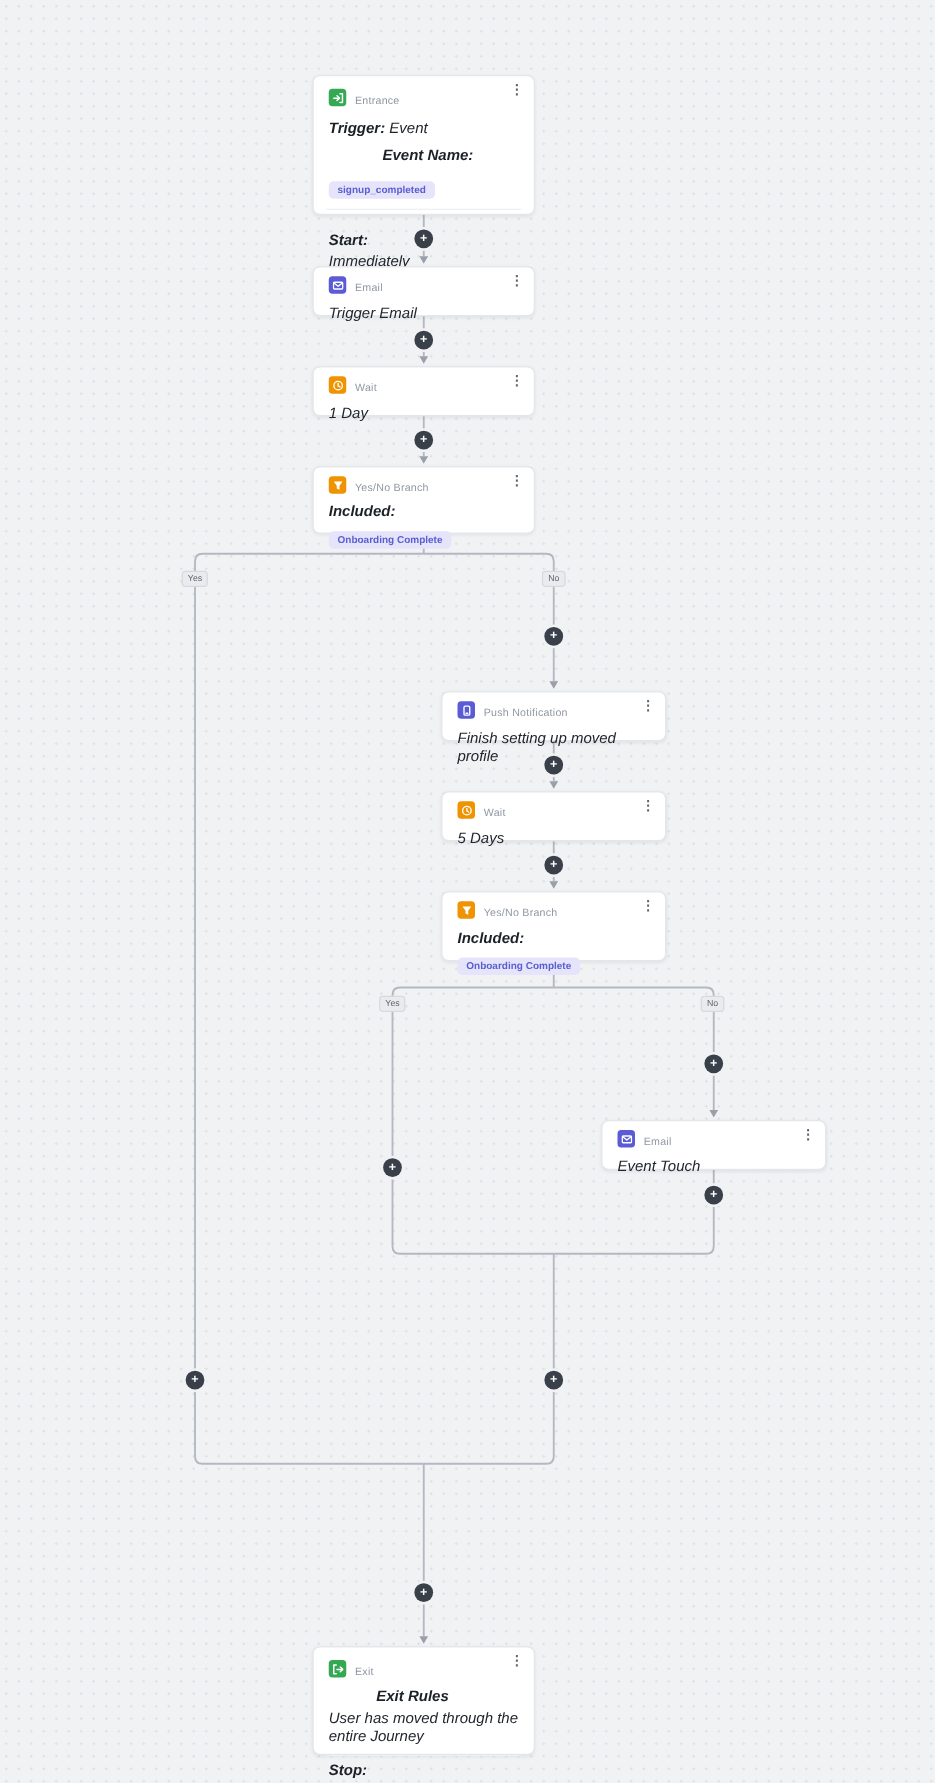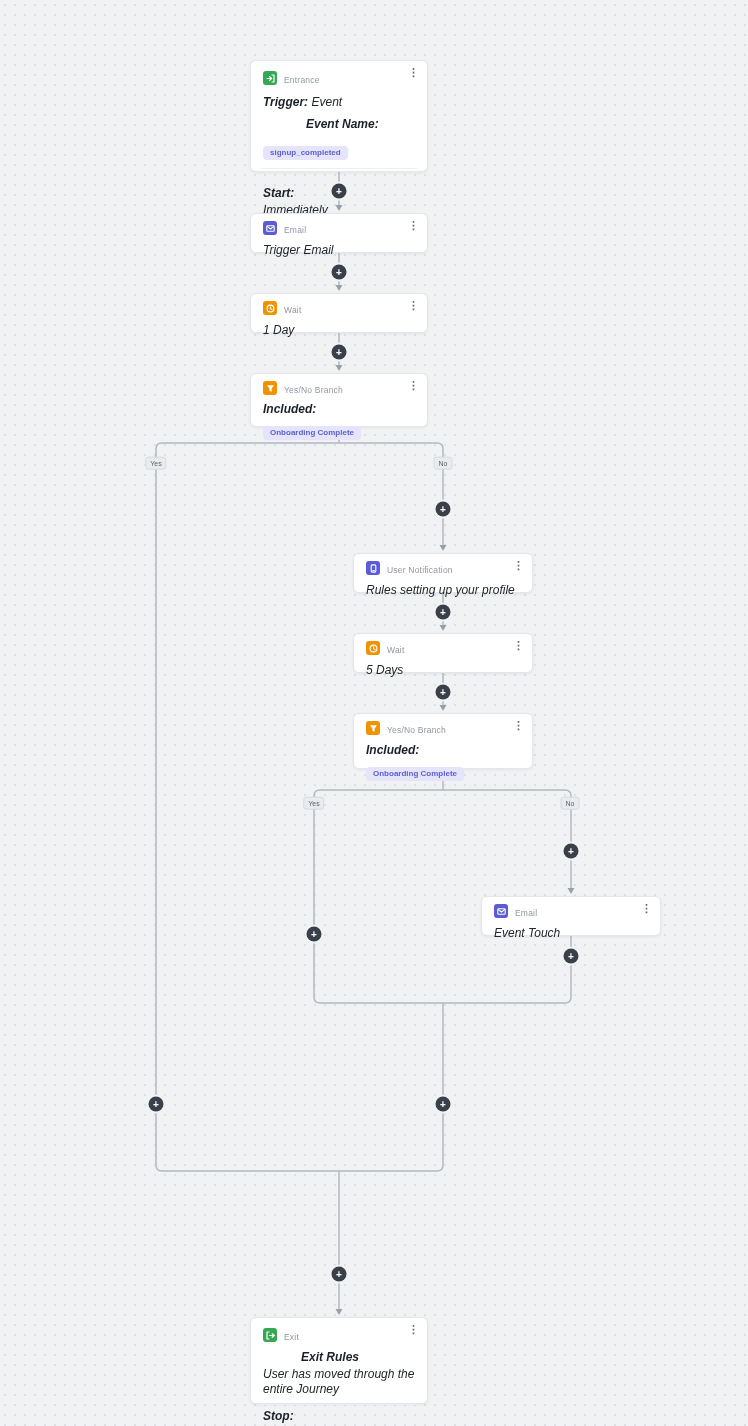--- a/index.html
+++ b/index.html
@@ -157,23 +157,23 @@
   <button class="kebab">⋮</button>
   <div class="head">
     <span class="nicon indigo">
       <svg class="glyph" width="9" height="9" viewBox="0 0 9 9">
           <g stroke="#fff" stroke-width="1.1" fill="none" stroke-linecap="round" stroke-linejoin="round">
             <rect x="2.2" y="0.9" width="4.6" height="7.2" rx="1"></rect>
             <path d="M3.8,6.6 H5.2"></path>
           </g>
         </svg>
     </span>
-    <span class="ntitle">User Notification</span>
-  </div>
-  <div class="bodytext">Rules setting up your profile</div>
+    <span class="ntitle">Push Notification</span>
+  </div>
+  <div class="bodytext">Finish setting up moved profile</div>
 </div>
 
 <div class="card" style="left:353px;top:633px;width:180px;height:40px;">
   <button class="kebab">⋮</button>
   <div class="head">
     <span class="nicon orange">
       <svg class="glyph" width="9" height="9" viewBox="0 0 9 9">
           <g stroke="#fff" stroke-width="1.1" fill="none" stroke-linecap="round">
             <circle cx="4.5" cy="4.5" r="3.4"></circle>
             <path d="M4.5,2.7 V4.7 L6,5.6"></path>

